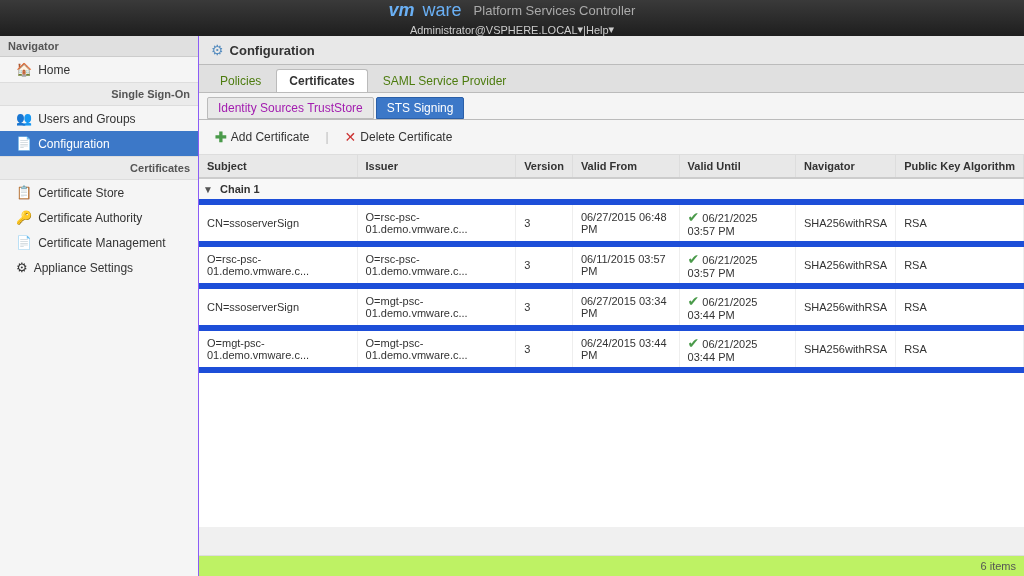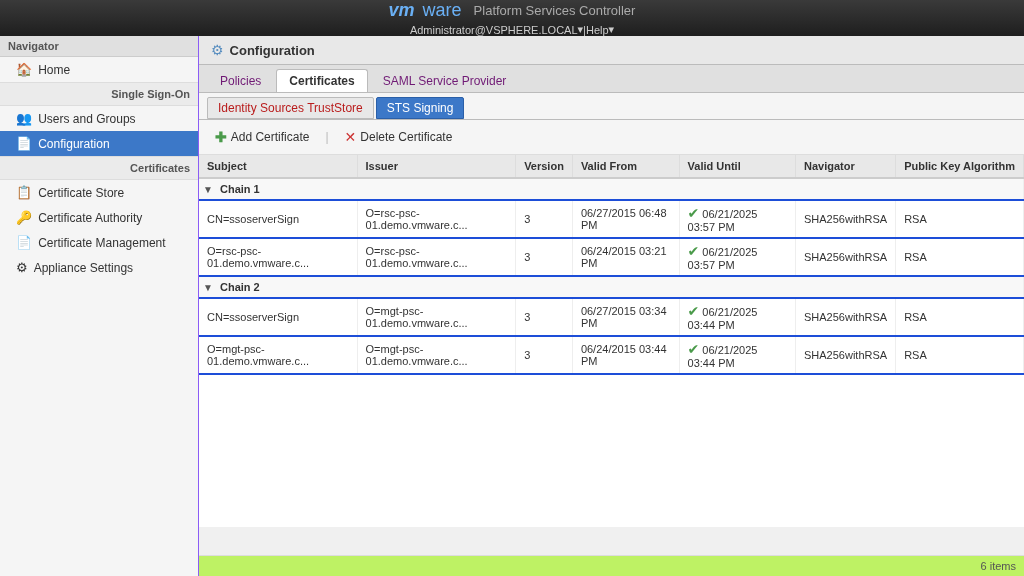--- a/index.html
+++ b/index.html
@@ -105,21 +105,21 @@
       border-bottom: 1px solid #bbb;
       padding: 4px 8px 0;
       gap: 2px;
     }
     .tab {
       padding: 4px 12px;
       cursor: pointer;
       border: 1px solid transparent;
       border-bottom: none;
       font-size: 12px;
-      color: #701a75;
+      color: #4d7c0f;
       background: transparent;
       border-radius: 3px 3px 0 0;
     }
     .tab.active {
       background: #fff;
       border-color: #bbb;
       border-bottom-color: #fff;
       font-weight: bold;
       color: #333;
     }
@@ -130,21 +130,21 @@
       background: #f5f5f5;
       border-bottom: 1px solid #bbb;
       padding: 4px 8px 0;
       gap: 2px;
     }
     .sub-tab {
       padding: 3px 10px;
       cursor: pointer;
       border: 1px solid #bbb;
       font-size: 12px;
-      color: #b91c1c;
+      color: #a21caf;
       background: #e8e8e8;
       border-radius: 2px 2px 0 0;
     }
     .sub-tab.active {
       background: #3c78c8;
       color: white;
       border-color: #2a5fa8;
     }
 
     
@@ -189,21 +189,21 @@
     }
     table thead th {
       padding: 5px 8px;
       text-align: left;
       font-weight: bold;
       color: #333;
       border-right: 1px solid #ddd;
       white-space: nowrap;
     }
     table tbody tr {
-      border-bottom: 2px solid #1d4ed8;
+      border-bottom: 6px solid #1d4ed8;
     }
     table tbody td {
       padding: 4px 8px;
       color: #333;
       border-right: 1px solid #eee;
       vertical-align: middle;
     }
     .chain-row td {
       background: #f8f8f8;
       font-weight: bold;
@@ -355,33 +355,27 @@
       <td>
         <span class="status-ok">✔</span> 06/21/2025 03:57 PM
       </td>
       <td>SHA256withRSA</td>
       <td>RSA</td>
     </tr>
             <tr>
       <td>O=rsc-psc-01.demo.vmware.c...</td>
       <td>O=rsc-psc-01.demo.vmware.c...</td>
       <td>3</td>
-      <td>06/24/2015 03:21 PM</td>
+      <td>06/11/2015 03:57 PM</td>
       <td>
         <span class="status-ok">✔</span> 06/21/2025 03:57 PM
       </td>
       <td>SHA256withRSA</td>
       <td>RSA</td>
     </tr>
-            <tr class="chain-row">
-              <td colspan="7">
-    <span class="expand-icon">▼</span>
-    Chain 2
-  </td>
-            </tr>
             <tr>
       <td>CN=ssoserverSign</td>
       <td>O=mgt-psc-01.demo.vmware.c...</td>
       <td>3</td>
       <td>06/27/2015 03:34 PM</td>
       <td>
         <span class="status-ok">✔</span> 06/21/2025 03:44 PM
       </td>
       <td>SHA256withRSA</td>
       <td>RSA</td>

